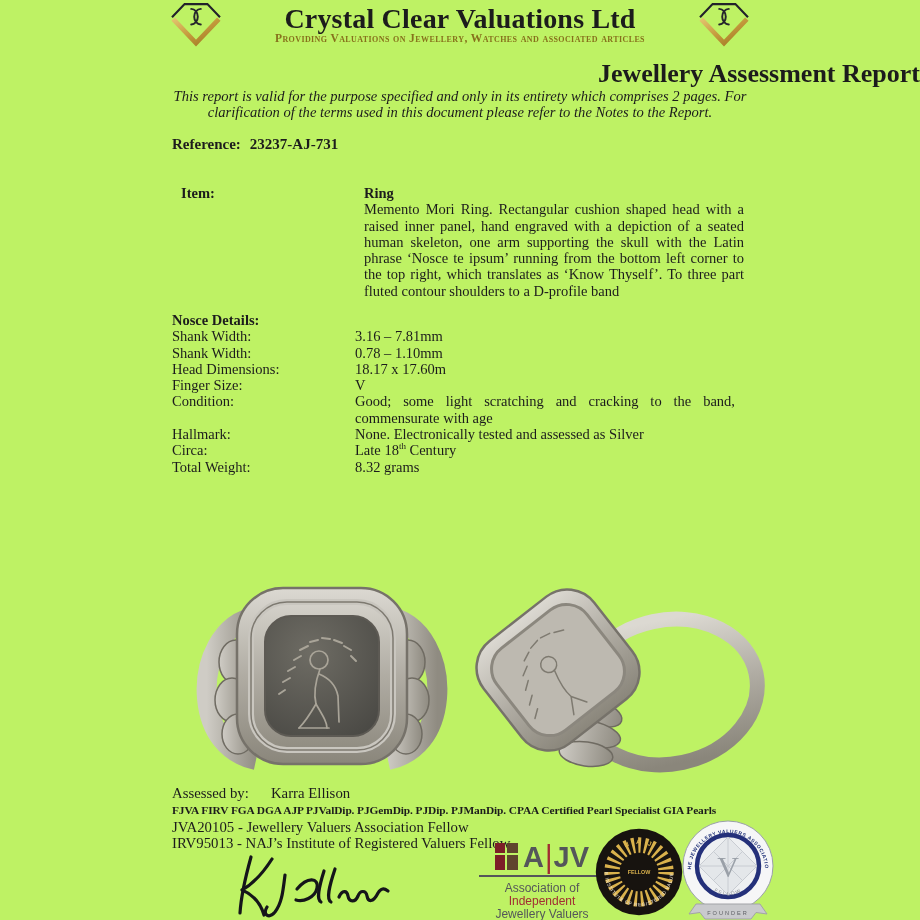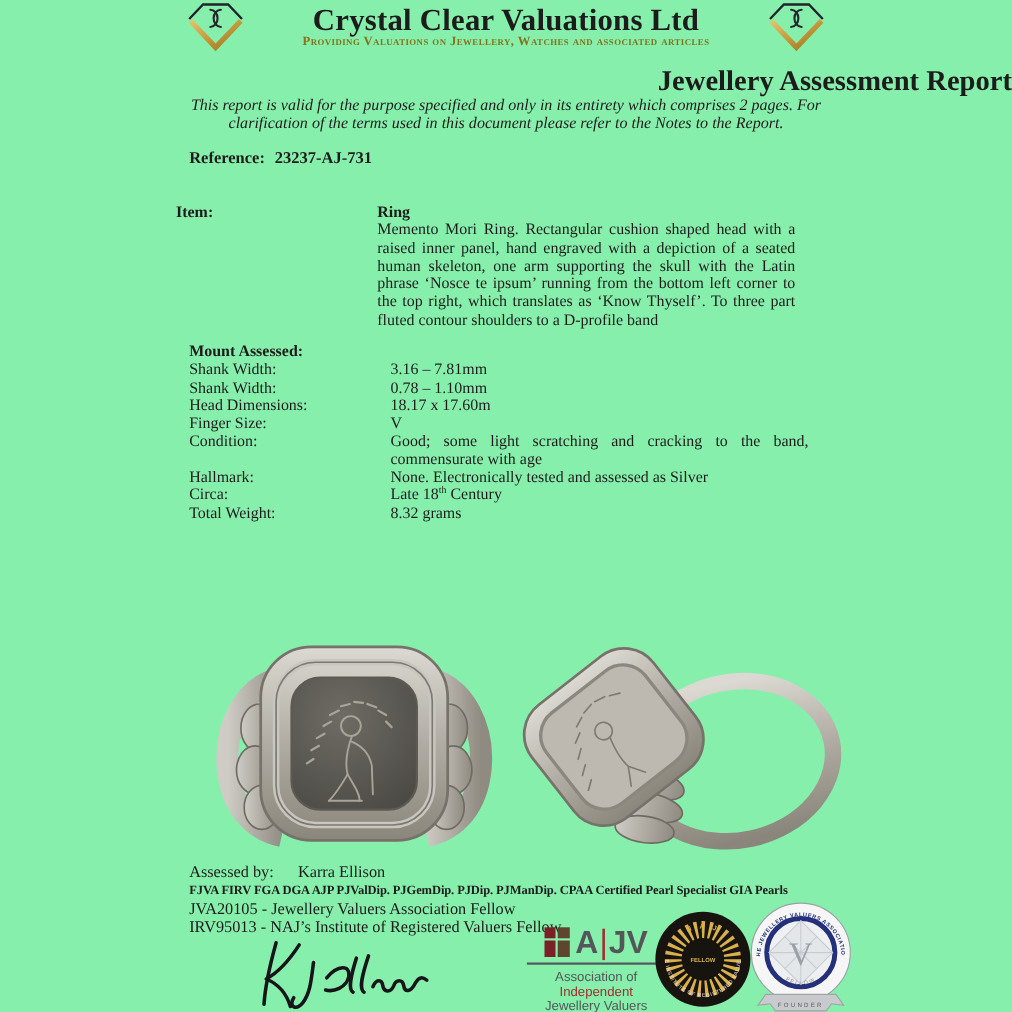--- a/index.html
+++ b/index.html
@@ -1,32 +1,32 @@
 <!DOCTYPE html>
 <html><head>
 <meta charset="utf-8">
 <style>
   html,body{margin:0;padding:0;background:#fff;}
-  .page{position:relative;width:920px;height:920px;background:#86efac;overflow:hidden;
+  .page{position:relative;width:920px;height:920px;background:#bef264;overflow:hidden;
         font-family:"Liberation Serif", serif;color:#1c1c1c;}
   .abs{position:absolute;}
   
   .company{left:0;right:0;top:3px;text-align:center;font-size:28px;font-weight:700;letter-spacing:.2px;}
   .tagline{left:0;right:0;top:32px;text-align:center;font-size:11.5px;font-weight:700;
            color:#86711c;font-variant:small-caps;letter-spacing:.4px;}
   .logo{top:1px;width:60px;height:47px;}
   .logo-left{left:166px;} .logo-right{left:694px;}
   
   .rtitle{left:0;right:0;top:59px;text-align:right;font-size:26px;font-weight:700;}
   .disclaimer{left:150px;width:620px;top:89px;text-align:center;font-style:italic;font-size:14.6px;line-height:15.6px;white-space:nowrap;}
   
   .date-row{left:172px;width:563px;top:136px;display:flex;justify-content:space-between;font-size:15px;font-weight:700;}
   .lbl-gap{margin-right:9px;}
   
-  .item-row{left:160px;width:563px;top:185px;display:flex;font-size:14.5px;line-height:16.3px;}
+  .item-row{left:181px;width:563px;top:185px;display:flex;font-size:14.5px;line-height:16.3px;}
   .col-label{width:183px;flex:0 0 183px;font-weight:700;}
   .col-value{width:380px;flex:1;}
   .item-name{font-weight:700;}
   .item-desc{text-align:justify;}
   
   .mount{left:172px;width:563px;top:312px;font-size:14.5px;line-height:16.3px;}
   .mount-heading{font-weight:700;}
   .mrow{display:flex;}
   .mlabel{flex:0 0 183px;}
   .mvalue{flex:1;}
@@ -97,21 +97,21 @@
 
   <div class="abs item-row">
     <div class="col-label">Item:</div>
     <div class="col-value">
       <div class="item-name">Ring</div>
       <div class="item-desc">Memento Mori Ring.  Rectangular cushion shaped head with a raised inner panel, hand engraved with a depiction of a seated human skeleton, one arm supporting the skull with the Latin phrase ‘Nosce te ipsum’ running from the bottom left corner to the top right, which translates as ‘Know Thyself’.  To three part fluted contour shoulders to a D-profile band</div>
     </div>
   </div>
 
   <div class="abs mount">
-    <div class="mount-heading">Mount Assessed:</div>
+    <div class="mount-heading">Nosce Details:</div>
     <div>
         <div class="mrow">
           <div class="mlabel">Shank Width:</div>
           <div class="mvalue">3.16 – 7.81mm</div>
         </div>
         <div class="mrow">
           <div class="mlabel">Shank Width:</div>
           <div class="mvalue">0.78 – 1.10mm</div>
         </div>
         <div class="mrow">

